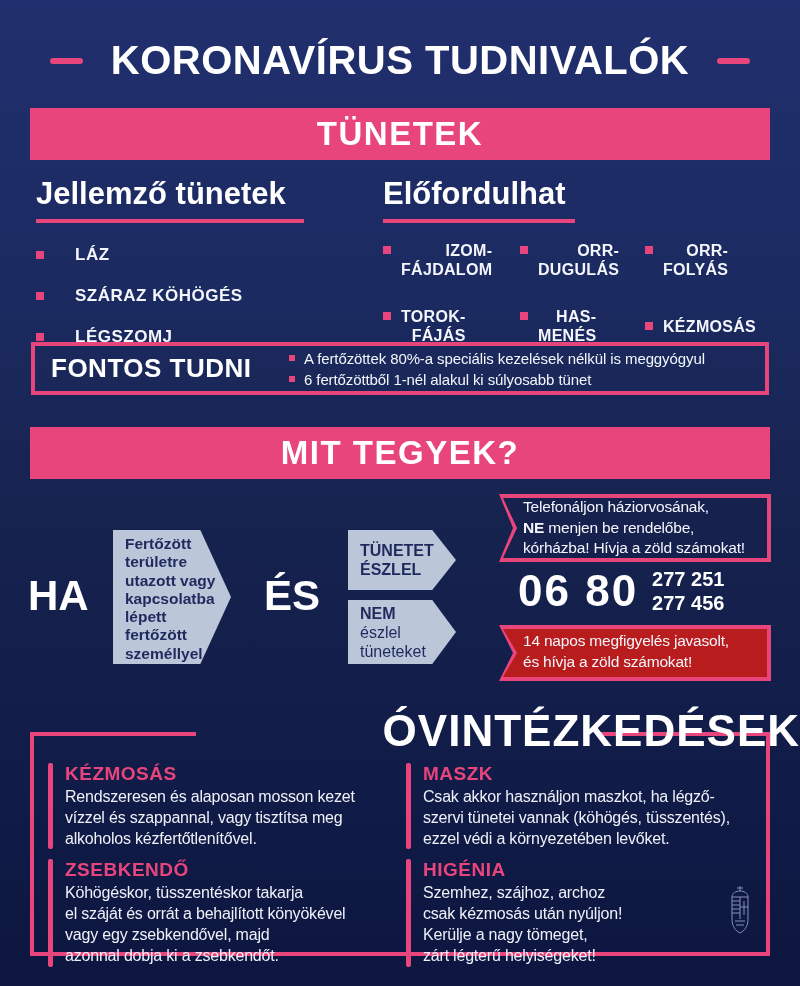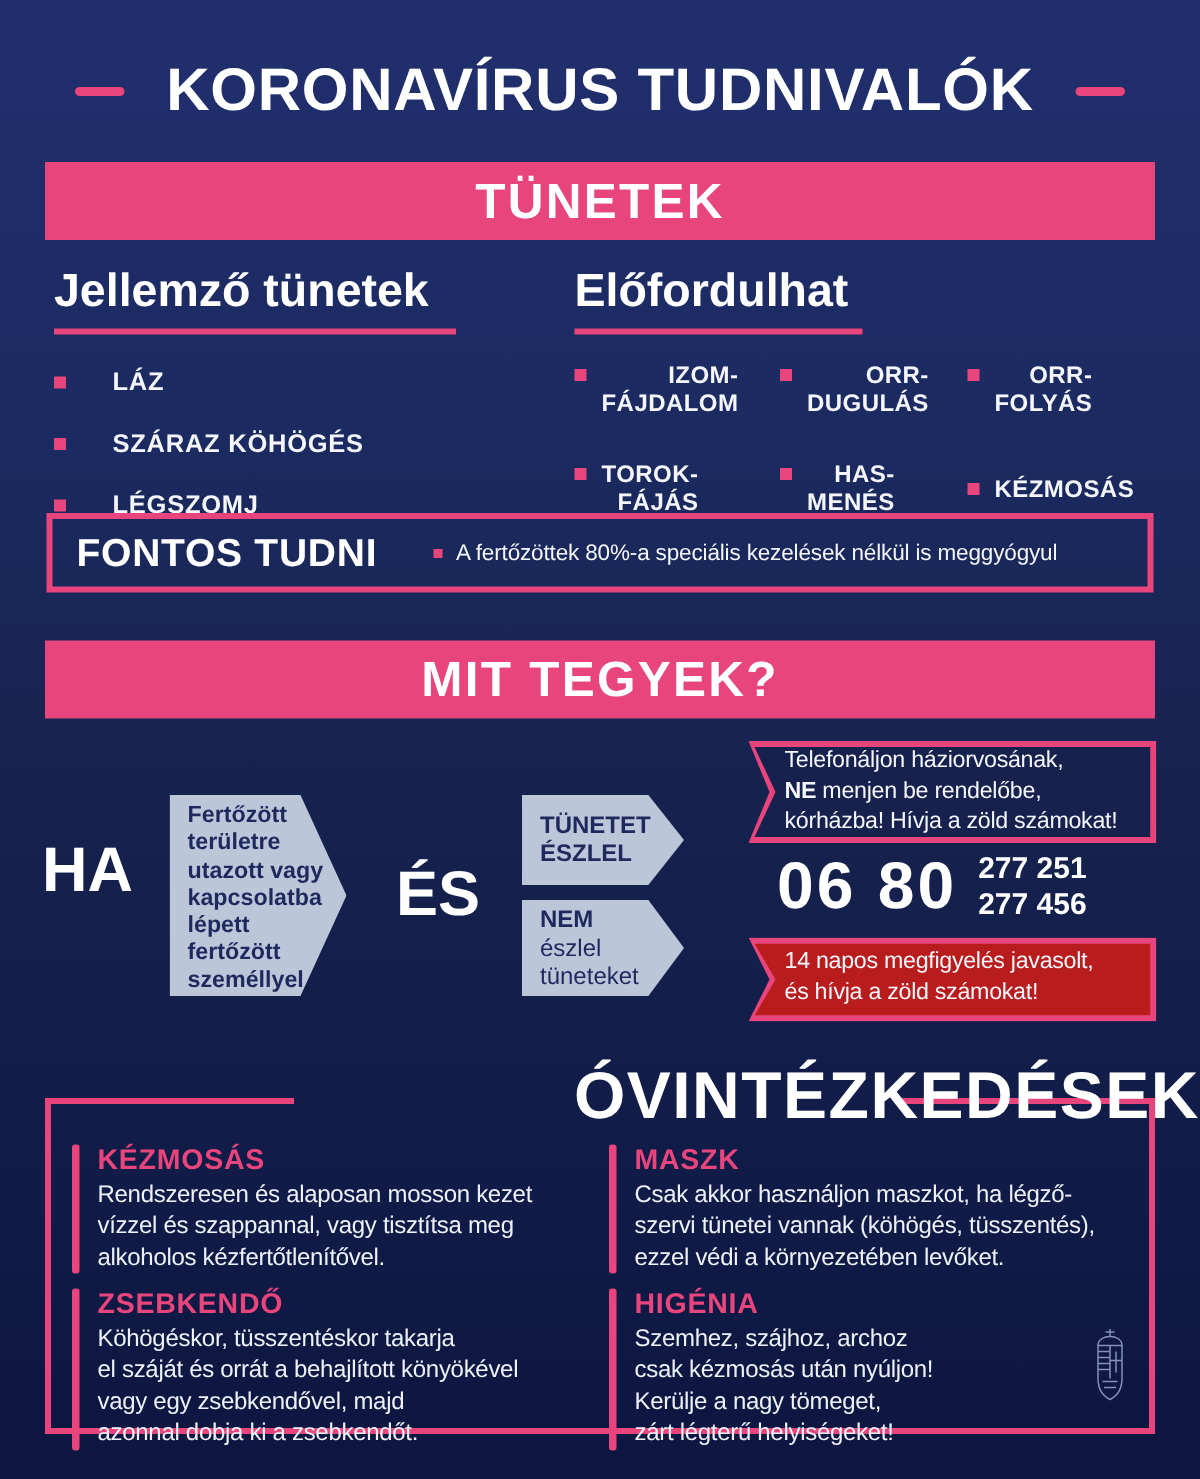--- a/index.html
+++ b/index.html
@@ -39,21 +39,21 @@
 
   .fontos { position:absolute; left:31px; top:342px; width:738px; height:53px;
     border:4px solid #e8457c; display:flex; align-items:center; }
   .fontos-label { margin-left:16px; width:238px; flex-shrink:0; font-size:26px; font-weight:800; letter-spacing:.5px; color:#fff; }
   .fontos-bullets { display:flex; flex-direction:column; gap:4px; }
   .fontos-row { display:flex; align-items:center; gap:9px; }
   .fontos-text { font-size:15px; color:#f4f6fc; white-space:nowrap; letter-spacing:-.1px; }
 
   .flow { position:absolute; left:0; top:480px; width:800px; height:210px; }
   .word-big { position:absolute; font-size:42px; font-weight:800; color:#fff; }
-  .ha { left:28px; top:76px; }
+  .ha { left:28px; top:92px; }
   .es { left:264px; top:92px; }
   .arrow-box { background:#bcc6d9; color:#1e2a5e; position:absolute; }
   .cond { left:113px; top:50px; width:118px; height:134px;
     clip-path:polygon(0 0,74% 0,100% 50%,74% 100%,0 100%);
     padding:5px 0 0 12px; font-size:15.5px; line-height:18.3px; font-weight:600; white-space:pre-line; }
   .yes { left:348px; top:50px; width:108px; height:60px;
     clip-path:polygon(0 0,78% 0,100% 50%,78% 100%,0 100%);
     display:flex; flex-direction:column; justify-content:center; padding-left:12px;
     font-size:16px; line-height:19px; font-weight:800; white-space:pre-line; }
   .no { left:348px; top:120px; width:108px; height:64px;
@@ -161,20 +161,24 @@
         </div>
     </div>
   </div>
 
   <div class="fontos">
     <div class="fontos-label">FONTOS TUDNI</div>
     <div class="fontos-bullets">
       <div class="fontos-row">
         <span class="sq-sm"></span>
         <span class="fontos-text">A fertőzöttek 80%-a speciális kezelések nélkül is meggyógyul</span>
+      </div>
+      <div class="fontos-row">
+        <span class="sq-sm"></span>
+        <span class="fontos-text">6 fertőzöttből 1-nél alakul ki súlyosabb tünet</span>
       </div>
     </div>
   </div>
 
   <div class="banner banner-mit">MIT TEGYEK?</div>
 
   <div class="flow">
     <div class="word-big ha">HA</div>
     <div class="arrow-box cond">Fertőzött
 területre

